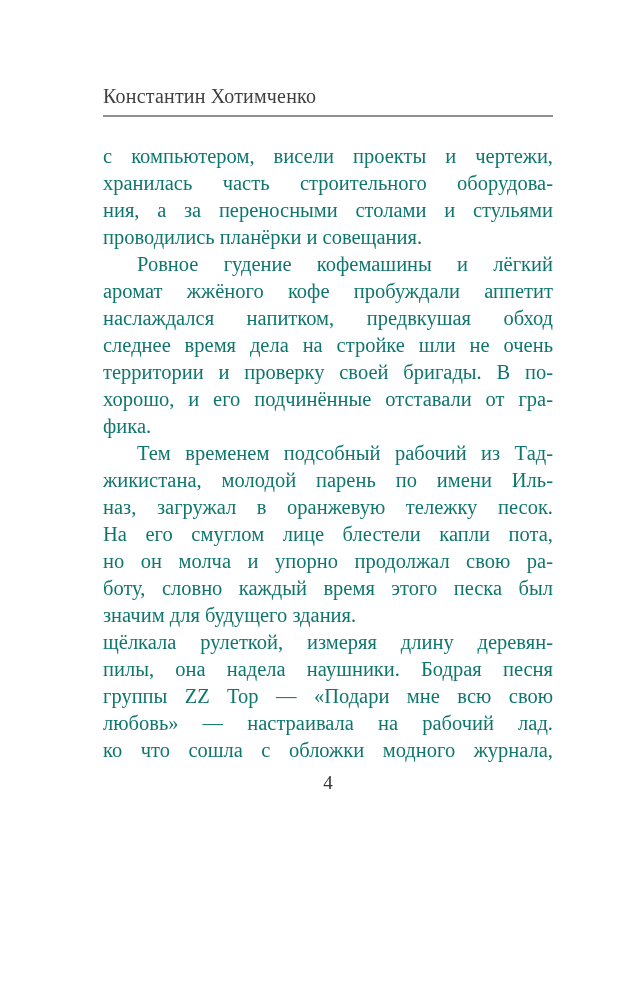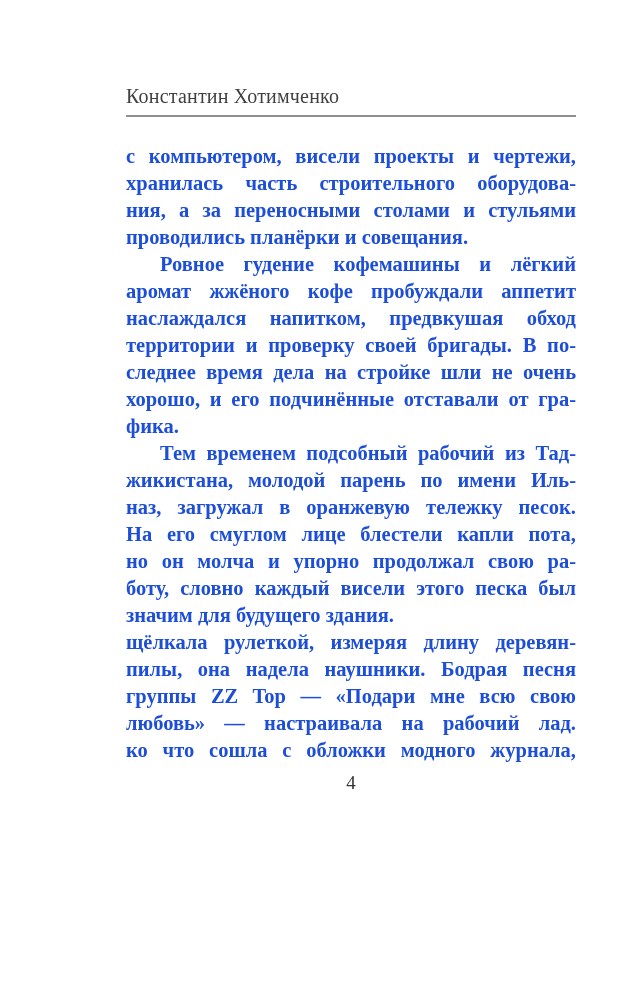--- a/index.html
+++ b/index.html
@@ -13,41 +13,40 @@
     position: relative;
     font-family: "Liberation Serif", serif;
     -webkit-font-smoothing: antialiased;
   }
   .page {
     position: absolute;
     left: 103px;
     top: 0;
     width: 450px;
     height: 1000px;
-    margin-left: 23px;
   }
   .author {
     margin-top: 84px;
     font-size: 20px;
     line-height: 24px;
     font-weight: 400;
     color: #3f3f3f;
     letter-spacing: 0.2px;
   }
   .rule {
     margin-top: 7px;
     border: none;
     border-top: 2px solid #8f8f8f;
     width: 100%;
   }
   .content {
     margin-top: 26px;
-    color: #1d4ed8;
+    color: #0f766e;
     font-size: 20.5px;
-    font-weight: 700;
+    font-weight: 400;
     line-height: 27px;
   }
   .para { margin: 0; padding: 0; }
   .ln {
     text-align: justify;
     text-align-last: justify;
     height: 27px;
     overflow: hidden;
     white-space: nowrap; 
   }
@@ -80,33 +79,33 @@
       <div class="ln">с компьютером, висели проекты и чертежи,</div>
       <div class="ln">хранилась часть строительного оборудова-</div>
       <div class="ln">ния, а за переносными столами и стульями</div>
       <div class="ln last">проводились планёрки и совещания.</div>
     </div>
 
     <div class="para">
       <div class="ln first">Ровное гудение кофемашины и лёгкий</div>
       <div class="ln">аромат жжёного кофе пробуждали аппетит</div>
       <div class="ln">наслаждался напитком, предвкушая обход</div>
+      <div class="ln">следнее время дела на стройке шли не очень</div>
       <div class="ln">территории и проверку своей бригады. В по-</div>
-      <div class="ln">следнее время дела на стройке шли не очень</div>
       <div class="ln">хорошо, и его подчинённые отставали от гра-</div>
       <div class="ln last">фика.</div>
     </div>
 
     <div class="para">
       <div class="ln first">Тем временем подсобный рабочий из Тад-</div>
       <div class="ln">жикистана, молодой парень по имени Иль-</div>
       <div class="ln">наз, загружал в оранжевую тележку песок.</div>
       <div class="ln">На его смуглом лице блестели капли пота,</div>
       <div class="ln">но он молча и упорно продолжал свою ра-</div>
-      <div class="ln">боту, словно каждый висели этого песка был</div>
+      <div class="ln">боту, словно каждый время этого песка был</div>
       <div class="ln last">значим для будущего здания.</div>
     </div>
 
     <div class="para">
       <div class="ln">щёлкала рулеткой, измеряя длину деревян-</div>
       <div class="ln">пилы, она надела наушники. Бодрая песня</div>
       <div class="ln">группы ZZ Top — «Подари мне всю свою</div>
       <div class="ln">любовь» — настраивала на рабочий лад.</div>
       <div class="ln">ко что сошла с обложки модного журнала,</div>
     </div>

